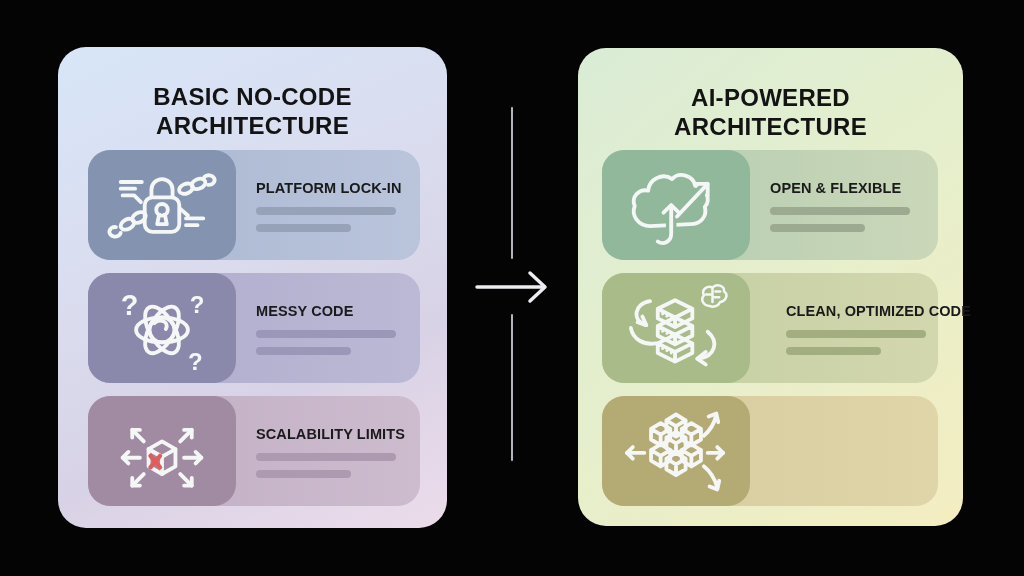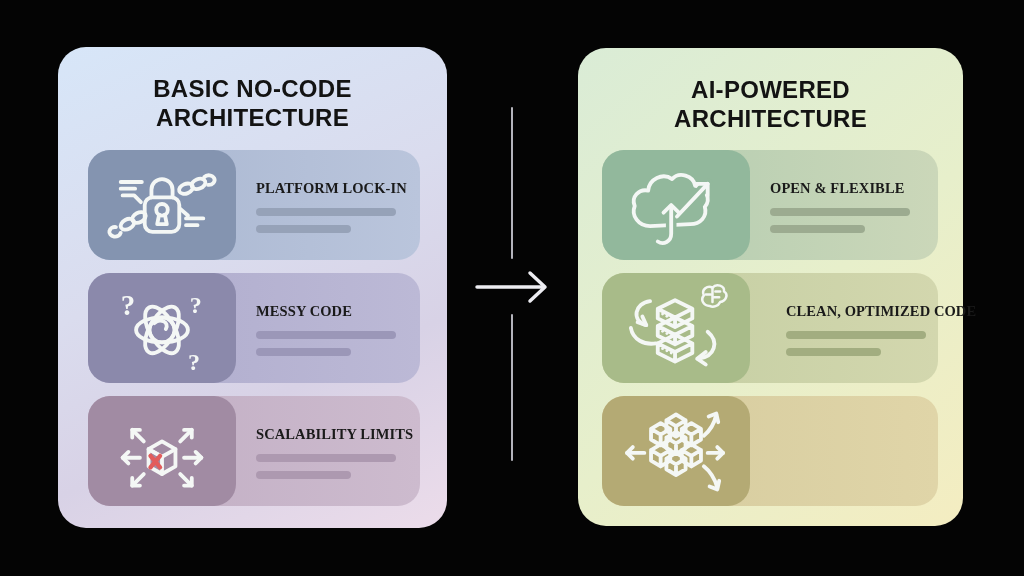--- a/index.html
+++ b/index.html
@@ -3,25 +3,25 @@
 <meta charset="utf-8">
 <style>
   html,body{margin:0;padding:0;background:#040404;width:1024px;height:576px;overflow:hidden;
     font-family:"Liberation Sans", sans-serif;}
   .stage{position:relative;width:1024px;height:576px;background:#040404;}
   .panel{position:absolute;border-radius:28px;}
   .panel.left{left:58px;top:47px;width:389px;height:481px;
     background:linear-gradient(155deg,#d7e6f8 0%,#dadcee 42%,#d8d2e6 68%,#ecdcea 100%);}
   .panel.right{left:578px;top:48px;width:385px;height:478px;
     background:linear-gradient(140deg,#daecd6 0%,#e7efcb 55%,#f4edc1 100%);}
-  .ptitle{margin:4px;padding-top:23px;text-align:center;font-size:24px;font-weight:700;
+  .ptitle{margin:12px;padding-top:23px;text-align:center;font-size:24px;font-weight:700;
     color:#131313;line-height:1.22;letter-spacing:.3px;}
   .rows{position:absolute;top:103px;left:30px;right:27px;display:flex;flex-direction:column;gap:13px;}
   .panel.right .rows{top:102px;left:24px;right:25px;}
-  .row{height:110px;border-radius:22px;display:flex;align-items:stretch;font-family:Liberation Serif, serif;}
+  .row{height:110px;border-radius:22px;display:flex;align-items:stretch;}
   .tile{width:148px;flex:none;border-radius:22px;display:flex;align-items:center;justify-content:center;}
   .txt{flex:1;min-width:0;display:flex;flex-direction:column;justify-content:center;padding-left:20px;padding-top:2px;}
   .label{font-size:14.5px;font-weight:700;color:#1a1a1a;letter-spacing:.1px;white-space:nowrap;}
   .line{height:8px;border-radius:4px;}
   .line1{width:140px;margin-top:11px;}
   .line2{width:95px;margin-top:9px;}
   
   .l1{background:linear-gradient(90deg,#a8b6d0,#bac5dc);} .l1 .tile{background:#8494b0;} .l1 .line{background:#96a2b8;}
   .l2{background:linear-gradient(90deg,#aeabcc,#bcb9d6);} .l2 .tile{background:#8b89ab;} .l2 .line{background:#9b97b8;}
   .l3{background:linear-gradient(90deg,#c0adc3,#cdbbce);} .l3 .tile{background:#a18ba3;} .l3 .line{background:#ad99b0;}

